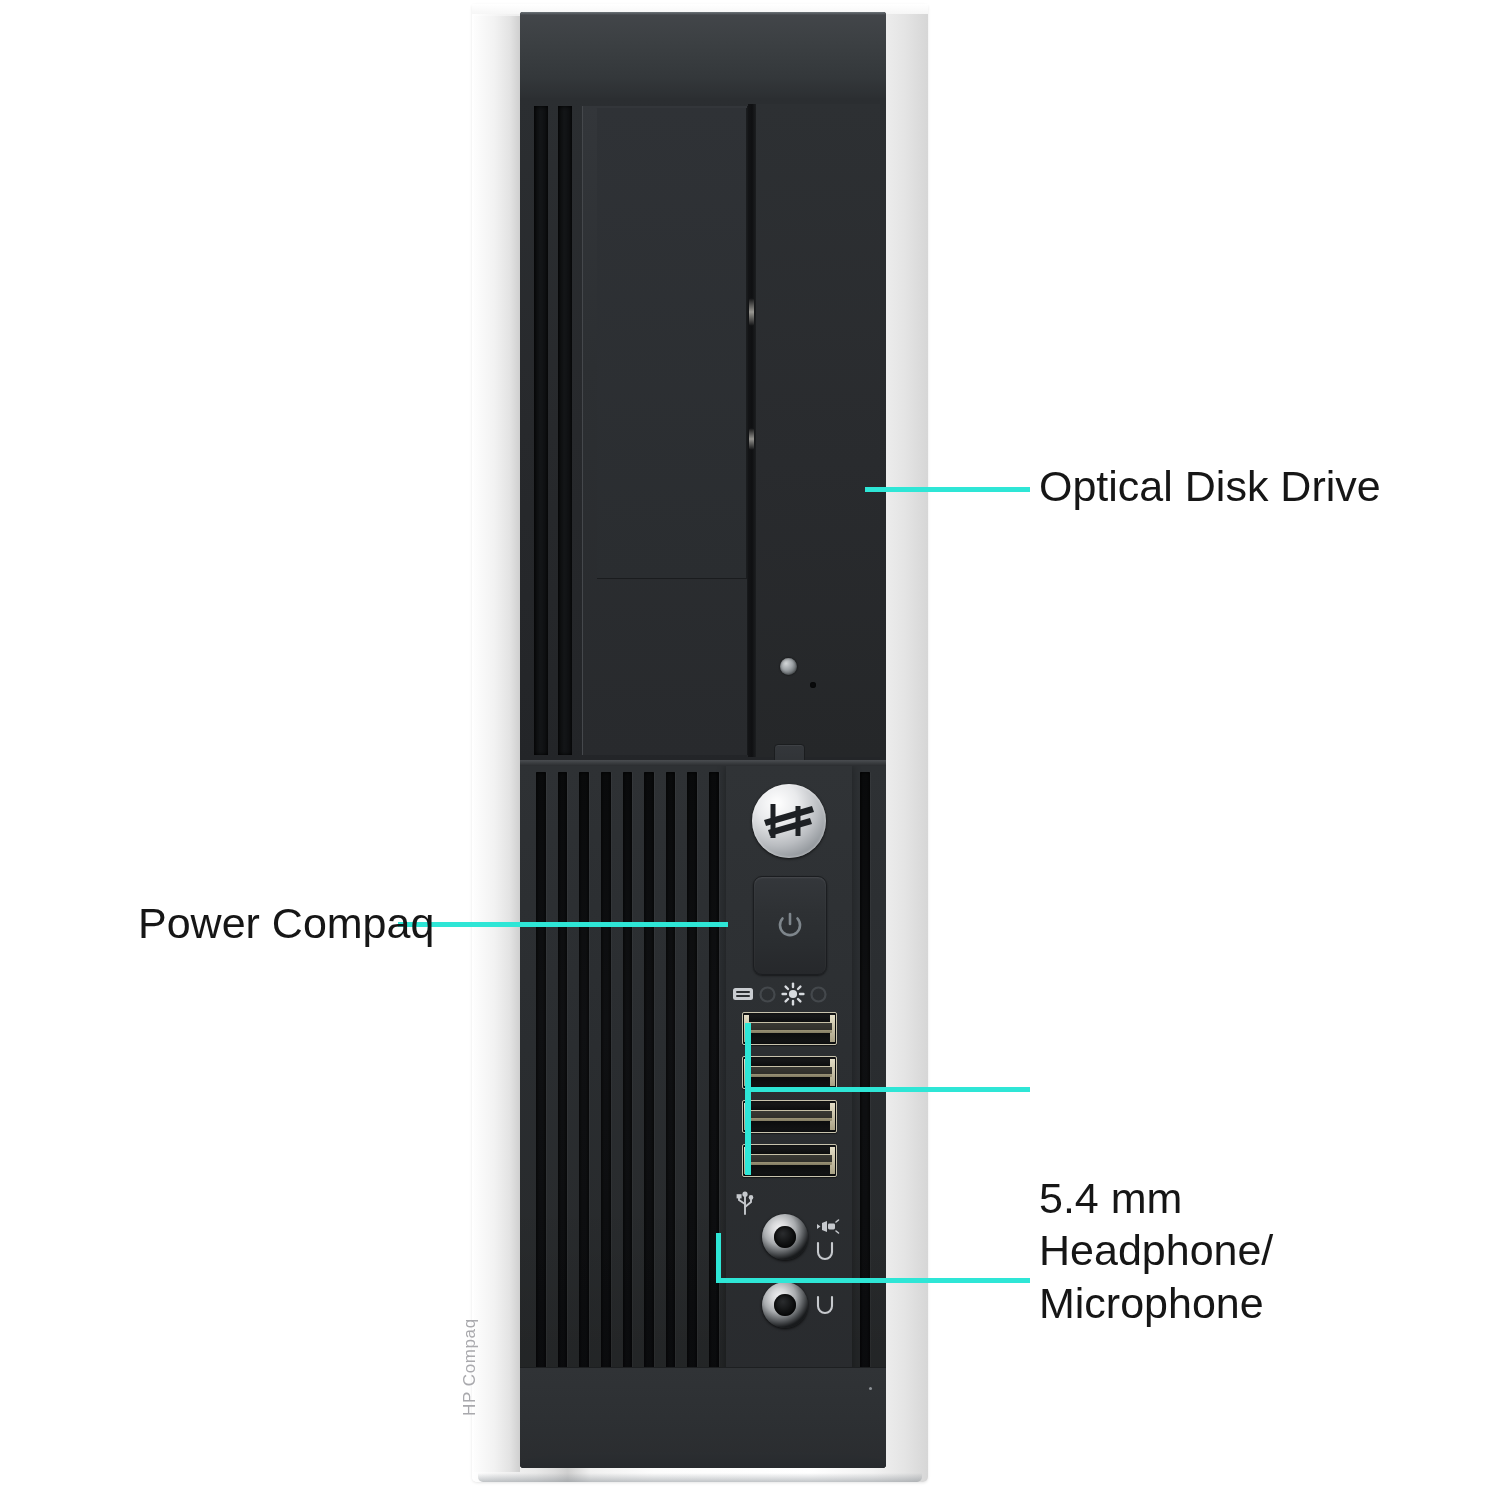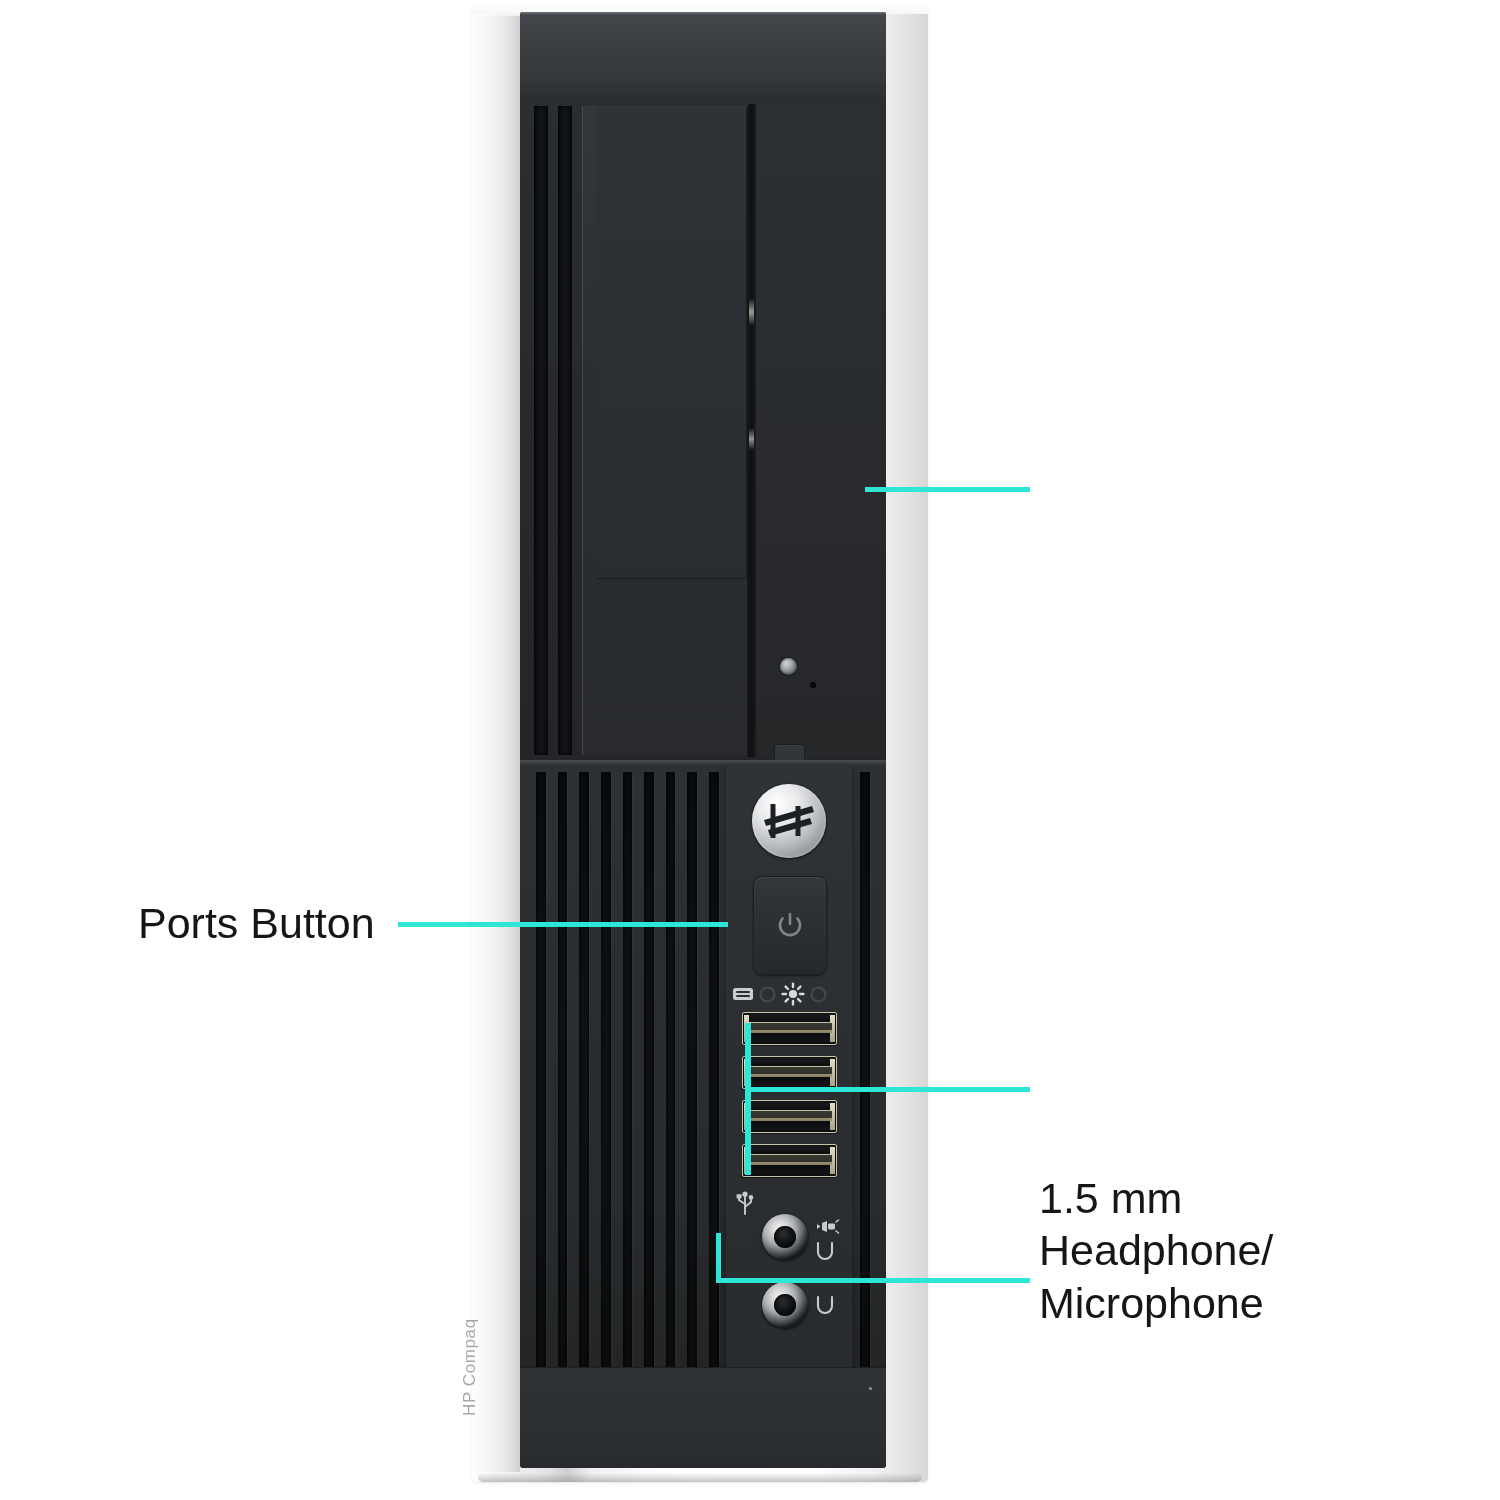--- a/index.html
+++ b/index.html
@@ -641,26 +641,27 @@
         </div>
 
       </div>
 
     </div>
 
     <div class="bezel-bottomshadow"></div>
   </div>
 
   <div class="callout-line" style="left:865px; top:487px; width:165px; height:5px;"></div>
+  <div class="label" id="lbl-odd">Optical Disk Drive</div>
 
   <div class="callout-line" style="left:398px; top:922px; width:330px; height:5px;"></div>
-  <div class="label" id="lbl-power">Ports Button</div>
+  <div class="label" id="lbl-power">Power Compaq</div>
 
   <div class="callout-line" style="left:745px; top:1023px; width:6px; height:152px;"></div>
   <div class="callout-line" style="left:745px; top:1087px; width:285px; height:5px;"></div>
 
   <div class="callout-line" style="left:716px; top:1233px; width:5px; height:50px;"></div>
   <div class="callout-line" style="left:716px; top:1278px; width:314px; height:5px;"></div>
-  <div class="label" id="lbl-audio">1.5 mm
+  <div class="label" id="lbl-audio">5.4 mm
 Headphone/
 Microphone</div>
 
 </div>
 
 </body></html>

